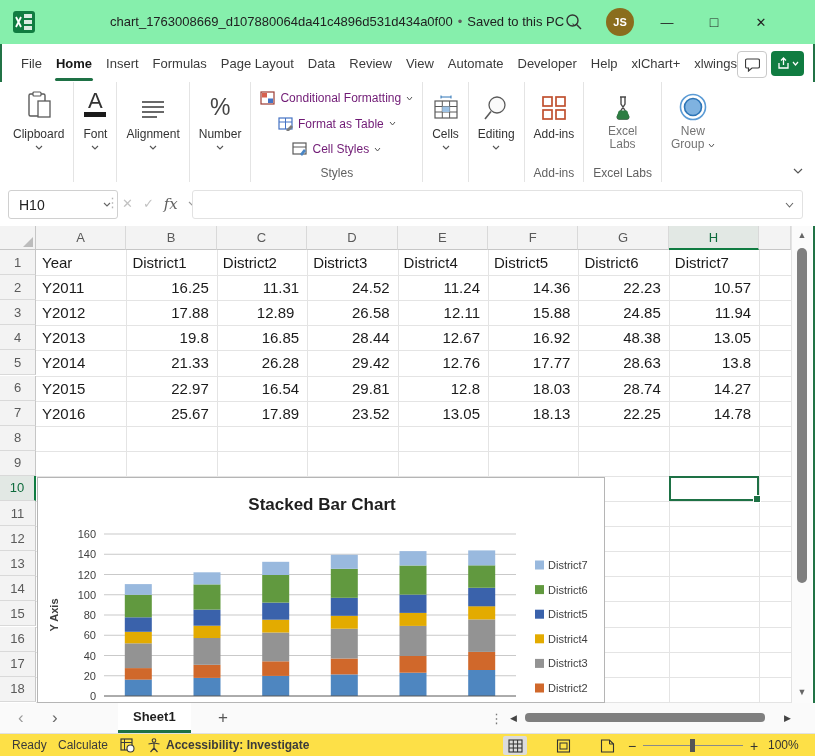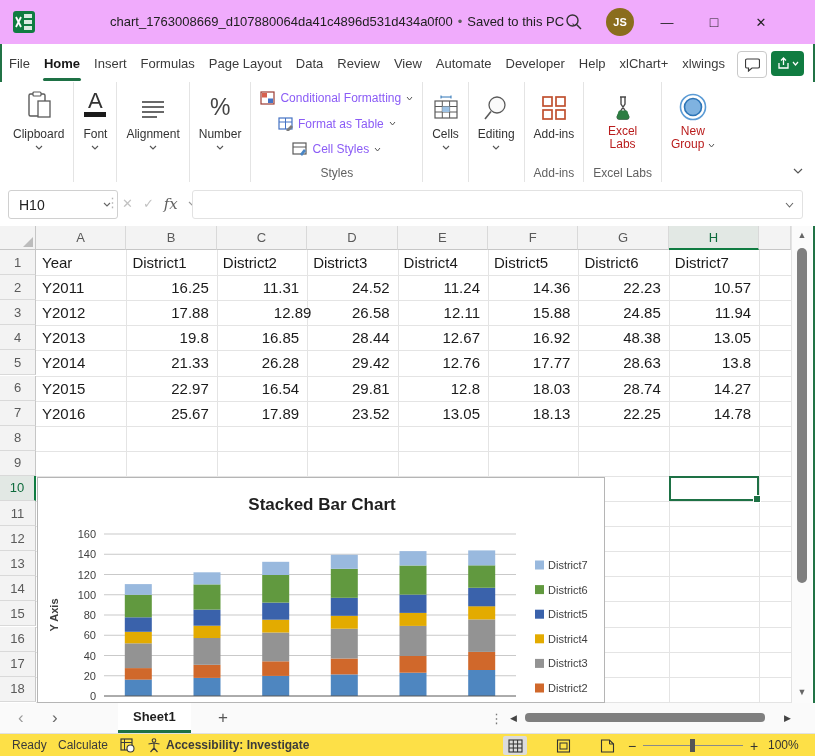--- a/index.html
+++ b/index.html
@@ -1,51 +1,51 @@
 <!DOCTYPE html>
 <html><head>
 <meta charset="utf-8">
 <style>
   html,body{margin:0;padding:0;background:#fff;}
   .window{position:relative;width:815px;height:756px;overflow:hidden;background:#fff;
     font-family:"Liberation Sans",sans-serif;box-shadow:inset 0 0 0 2px #217346;}
   
-  .titlebar{position:absolute;top:0;left:0;right:0;height:44px;background:#f0abfc;}
+  .titlebar{position:absolute;top:0;left:0;right:0;height:44px;background:#86efac;}
   .xlogo{position:absolute;left:13px;top:11px;width:22px;height:22px;}
   .title-text{position:absolute;left:110px;top:14px;font-size:13px;color:#212121;white-space:nowrap;}
   .title-text .sep{color:#5c5c5c;margin:0 5px;}
   .tb-chev{color:#444;font-size:11px;margin-left:6px;}
   .tb-search{position:absolute;left:565px;top:13px;}
   .avatar{position:absolute;left:606px;top:8px;width:28px;height:28px;border-radius:50%;
     background:#8a6d1d;color:#fff;font-size:11px;font-weight:bold;display:flex;align-items:center;justify-content:center;}
   .wbtn{position:absolute;top:0;width:46px;height:44px;display:flex;align-items:center;justify-content:center;
     color:#222;font-size:13px;}
   
-  .tabrow{position:absolute;top:44px;left:0;right:0;height:38px;display:flex;align-items:stretch;padding-left:2px;}
+  .tabrow{position:absolute;top:44px;left:0;right:0;height:38px;display:flex;align-items:stretch;padding-left:14px;}
   .rtab{padding:0 7px;font-size:13px;color:#3b3b3b;display:flex;align-items:center;position:relative;white-space:nowrap;}
   .rtab.act{font-weight:bold;color:#161616;}
   .rtab.act::after{content:'';position:absolute;left:6px;right:6px;bottom:1px;height:3px;background:#1E7145;border-radius:2px;}
   .comment-btn{position:absolute;left:737px;top:51px;width:28px;height:25px;border:1px solid #c9c9c9;border-radius:4px;
     display:flex;align-items:center;justify-content:center;background:#fff;}
   .share-btn{position:absolute;left:771px;top:51px;width:33px;height:25px;background:#107C41;border-radius:4px;
     display:flex;align-items:center;justify-content:center;gap:2px;color:#fff;}
   
   .ribbon{position:absolute;top:82px;left:0;right:0;height:100px;border-bottom:1px solid #d8d8d8;display:flex;padding-left:4px;background:#fff;}
   .rgroup{display:flex;flex-direction:column;align-items:center;border-right:1px solid #e4e4e4;padding:5px 9px 2px;position:relative;}
   .bigbtn{display:flex;flex-direction:column;align-items:center;}
   .bigbtn .ic{height:34px;display:flex;align-items:flex-end;justify-content:center;}
   .bigbtn .lb{font-size:12px;color:#333;margin-top:6px;white-space:nowrap;}
   .bigbtn .cv{margin-top:4px;color:#555;}
   .stylesgrp{justify-content:space-between;}
-  .stitem{display:flex;align-items:center;gap:5px;font-size:12px;color:#8b5cf6;height:22px;white-space:nowrap;}
+  .stitem{display:flex;align-items:center;gap:5px;font-size:12px;color:#701a75;height:22px;white-space:nowrap;}
   .grplabel{font-size:12px;color:#616161;margin-top:2px;}
   .fontA{font-size:22px;color:#333;line-height:20px;font-weight:normal;text-align:center;}
   .fontbar{width:22px;height:5px;background:#1a1a1a;margin-top:1px;}
   .pct{font-size:23px;color:#444;}
-  .two-line{font-size:12px;color:#b91c1c;text-align:center;line-height:13px;margin-top:4px;white-space:nowrap;}
+  .two-line{font-size:12px;color:#737373;text-align:center;line-height:13px;margin-top:4px;white-space:nowrap;}
   .ribbon-collapse{position:absolute;right:12px;bottom:8px;color:#555;}
   
   .fbar{position:absolute;top:182px;left:0;right:0;height:44px;background:#fff;}
   .namebox{position:absolute;left:8px;top:8px;width:92px;height:27px;border:1px solid #d0d0d0;border-radius:3px;background:#fff;
     font-size:14px;color:#222;display:flex;align-items:center;padding:0 6px 0 10px;justify-content:space-between;}
   .fdots{position:absolute;left:106px;top:13px;color:#b5b5b5;font-size:13px;}
   .fbtns{position:absolute;left:118px;top:8px;height:27px;display:flex;align-items:center;gap:10px;padding-left:4px;}
   .fx-x,.fx-ok{color:#c2c2c2;font-size:13px;}
   .fx-fx{font-family:"DejaVu Serif",serif;font-style:italic;font-size:15px;color:#5f5f5f;}
   .finput{position:absolute;left:192px;right:12px;top:8px;height:27px;border:1px solid #e2e2e2;border-radius:3px;background:#fff;
@@ -430,21 +430,21 @@
       <div class="ct" style="left:36px;top:49.1px;width:90.4px;height:25.1px">Y2011</div>
       <div class="ct num" style="left:126.4px;top:49.1px;width:90.4px;height:25.1px">16.25</div>
       <div class="ct num" style="left:216.8px;top:49.1px;width:90.4px;height:25.1px">11.31</div>
       <div class="ct num" style="left:307.20000000000005px;top:49.1px;width:90.4px;height:25.1px">24.52</div>
       <div class="ct num" style="left:397.6px;top:49.1px;width:90.4px;height:25.1px">11.24</div>
       <div class="ct num" style="left:488px;top:49.1px;width:90.4px;height:25.1px">14.36</div>
       <div class="ct num" style="left:578.4000000000001px;top:49.1px;width:90.4px;height:25.1px">22.23</div>
       <div class="ct num" style="left:668.8000000000001px;top:49.1px;width:90.4px;height:25.1px">10.57</div>
       <div class="ct" style="left:36px;top:74.2px;width:90.4px;height:25.1px">Y2012</div>
       <div class="ct num" style="left:126.4px;top:74.2px;width:90.4px;height:25.1px">17.88</div>
-      <div class="ct num" style="left:229px;top:74.2px;width:90.4px;height:25.1px">12.89</div>
+      <div class="ct num" style="left:212px;top:74.2px;width:90.4px;height:25.1px">12.89</div>
       <div class="ct num" style="left:307.20000000000005px;top:74.2px;width:90.4px;height:25.1px">26.58</div>
       <div class="ct num" style="left:397.6px;top:74.2px;width:90.4px;height:25.1px">12.11</div>
       <div class="ct num" style="left:488px;top:74.2px;width:90.4px;height:25.1px">15.88</div>
       <div class="ct num" style="left:578.4000000000001px;top:74.2px;width:90.4px;height:25.1px">24.85</div>
       <div class="ct num" style="left:668.8000000000001px;top:74.2px;width:90.4px;height:25.1px">11.94</div>
       <div class="ct" style="left:36px;top:99.30000000000001px;width:90.4px;height:25.1px">Y2013</div>
       <div class="ct num" style="left:126.4px;top:99.30000000000001px;width:90.4px;height:25.1px">19.8</div>
       <div class="ct num" style="left:216.8px;top:99.30000000000001px;width:90.4px;height:25.1px">16.85</div>
       <div class="ct num" style="left:307.20000000000005px;top:99.30000000000001px;width:90.4px;height:25.1px">28.44</div>
       <div class="ct num" style="left:397.6px;top:99.30000000000001px;width:90.4px;height:25.1px">12.67</div>

